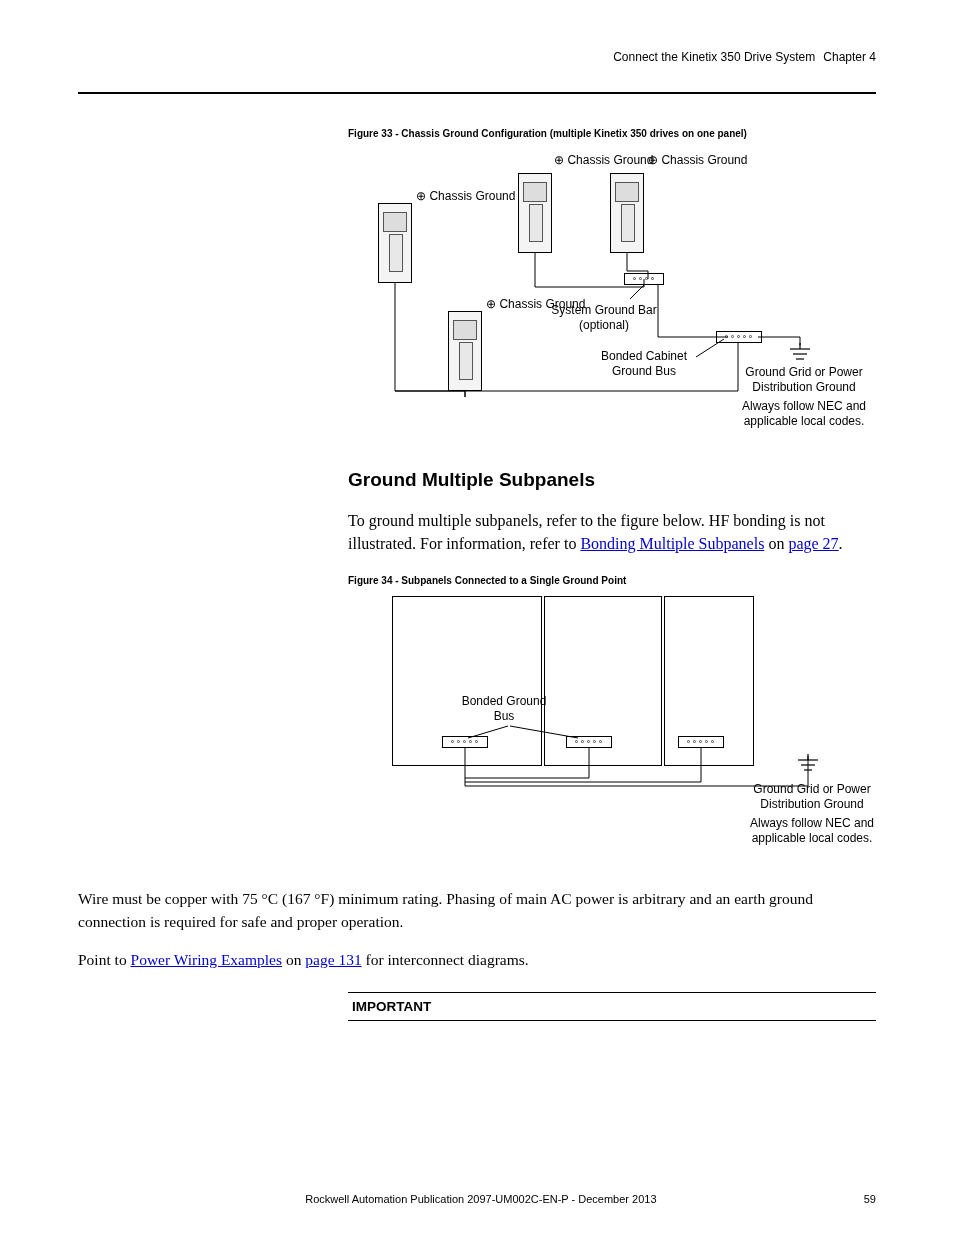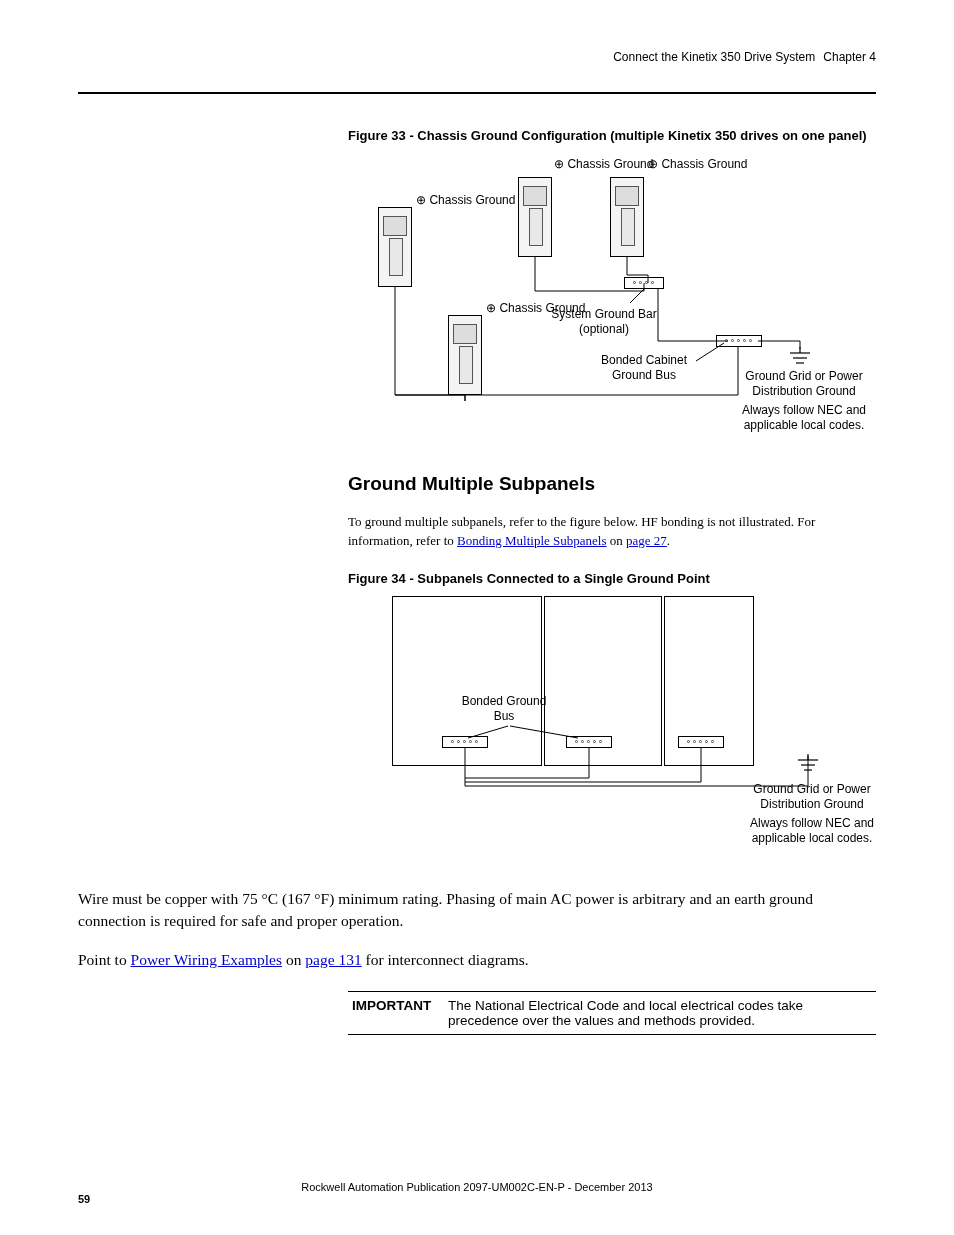--- a/index.html
+++ b/index.html
@@ -9,34 +9,34 @@
     background: #fff;
     font-family: Georgia, 'Times New Roman', serif;
     color: #000;
     position: relative;
     padding: 50px 78px 40px 78px;
   }
   .top-rule { border-top: 2px solid #000; margin-top: 28px; }
   .header-row { display: flex; justify-content: flex-end; font-family: 'Helvetica Neue', Arial, sans-serif; font-size: 12px; margin-bottom: 16px; gap: 8px;}
   .header-left { font-weight: 400; }
   .header-right { font-weight: 400; }
-  .fig-title { font-family: 'Helvetica Neue', Arial, sans-serif; font-weight: 700; font-size: 13px; margin-left: 270px; }
+  .fig-title { font-family: 'Helvetica Neue', Arial, sans-serif; font-weight: 700; font-size: 10px; margin-left: 270px; }
   .diagram-area { position: relative; margin-left: 270px; }
   .subhead { font-family: 'Helvetica Neue', Arial, sans-serif; font-weight: 700; font-size: 19px; margin-left: 270px; }
-  .body-text { font-size: 13px; line-height: 1.45; margin-left: 270px; }
+  .body-text { font-size: 16px; line-height: 1.45; margin-left: 270px; }
   a.link { color: #0000cc; text-decoration: underline; }
   .sec-row { display: flex; align-items: flex-start; }
   .sec-left { width: 270px; font-family: 'Helvetica Neue', Arial, sans-serif; font-weight: 700; font-size: 22px; line-height: 1.15; padding-right: 10px;}
   .sec-right { flex: 1; font-size: 15.5px; line-height: 1.45; }
   .important-box { margin-left: 270px; border-top: 1.5px solid #000; border-bottom: 1.5px solid #000; padding: 6px 0; display: flex; font-family: 'Helvetica Neue', Arial, sans-serif; font-size: 13.5px;}
   .important-label { font-weight: 700; width: 100px; padding-left: 4px;}
   .important-text { flex: 1; }
-  .footer { position: absolute; bottom: 30px; left: 78px; right: 78px; display: flex; justify-content: space-between; font-family: 'Helvetica Neue', Arial, sans-serif; font-size: 11px; flex-direction: column;}
+  .footer { position: absolute; bottom: 30px; left: 78px; right: 78px; display: flex; justify-content: space-between; font-family: 'Helvetica Neue', Arial, sans-serif; font-size: 11px;}
   .footer-pub { flex:1; text-align:center; }
-  .footer-page { font-weight: 700; }
+  .footer-page { font-weight: 400; }
 
   
   .dlbl { position: absolute; font-family: 'Helvetica Neue', Arial, sans-serif; font-size: 12px; line-height: 1.25; text-align: center; }
 
   
   .drive { position: absolute; width: 34px; height: 80px; border: 1px solid #000; background: #f4f4f4; }
   .drive::before { content: ""; position: absolute; top: 8px; left: 4px; right: 4px; height: 18px; border: 1px solid #555; background: #ddd; }
   .drive::after { content: ""; position: absolute; top: 30px; left: 10px; width: 12px; height: 36px; border: 1px solid #555; background: #e8e8e8; }
 
   
@@ -232,20 +232,19 @@
     <div style="height:16px"></div>
     <p>
       <span>Point to </span><a href="#" class="link">Power Wiring Examples</a><span> on </span><a href="#" class="link">page 131</a><span> for interconnect diagrams.</span>
     </p>
   </div>
 </div>
 
 <div style="height:20px"></div>
 <div class="important-box">
   <div class="important-label">IMPORTANT</div>
-  <div class="important-text">The National Electrical Code and local electrical codes take precedence over the values and methods provided.</div>
 </div>
 
 <div class="footer">
   <span style="width:20px"></span>
   <span class="footer-pub">Rockwell Automation Publication 2097-UM002C-EN-P - December 2013</span>
   <span class="footer-page">59</span>
 </div>
 
 </body></html>

